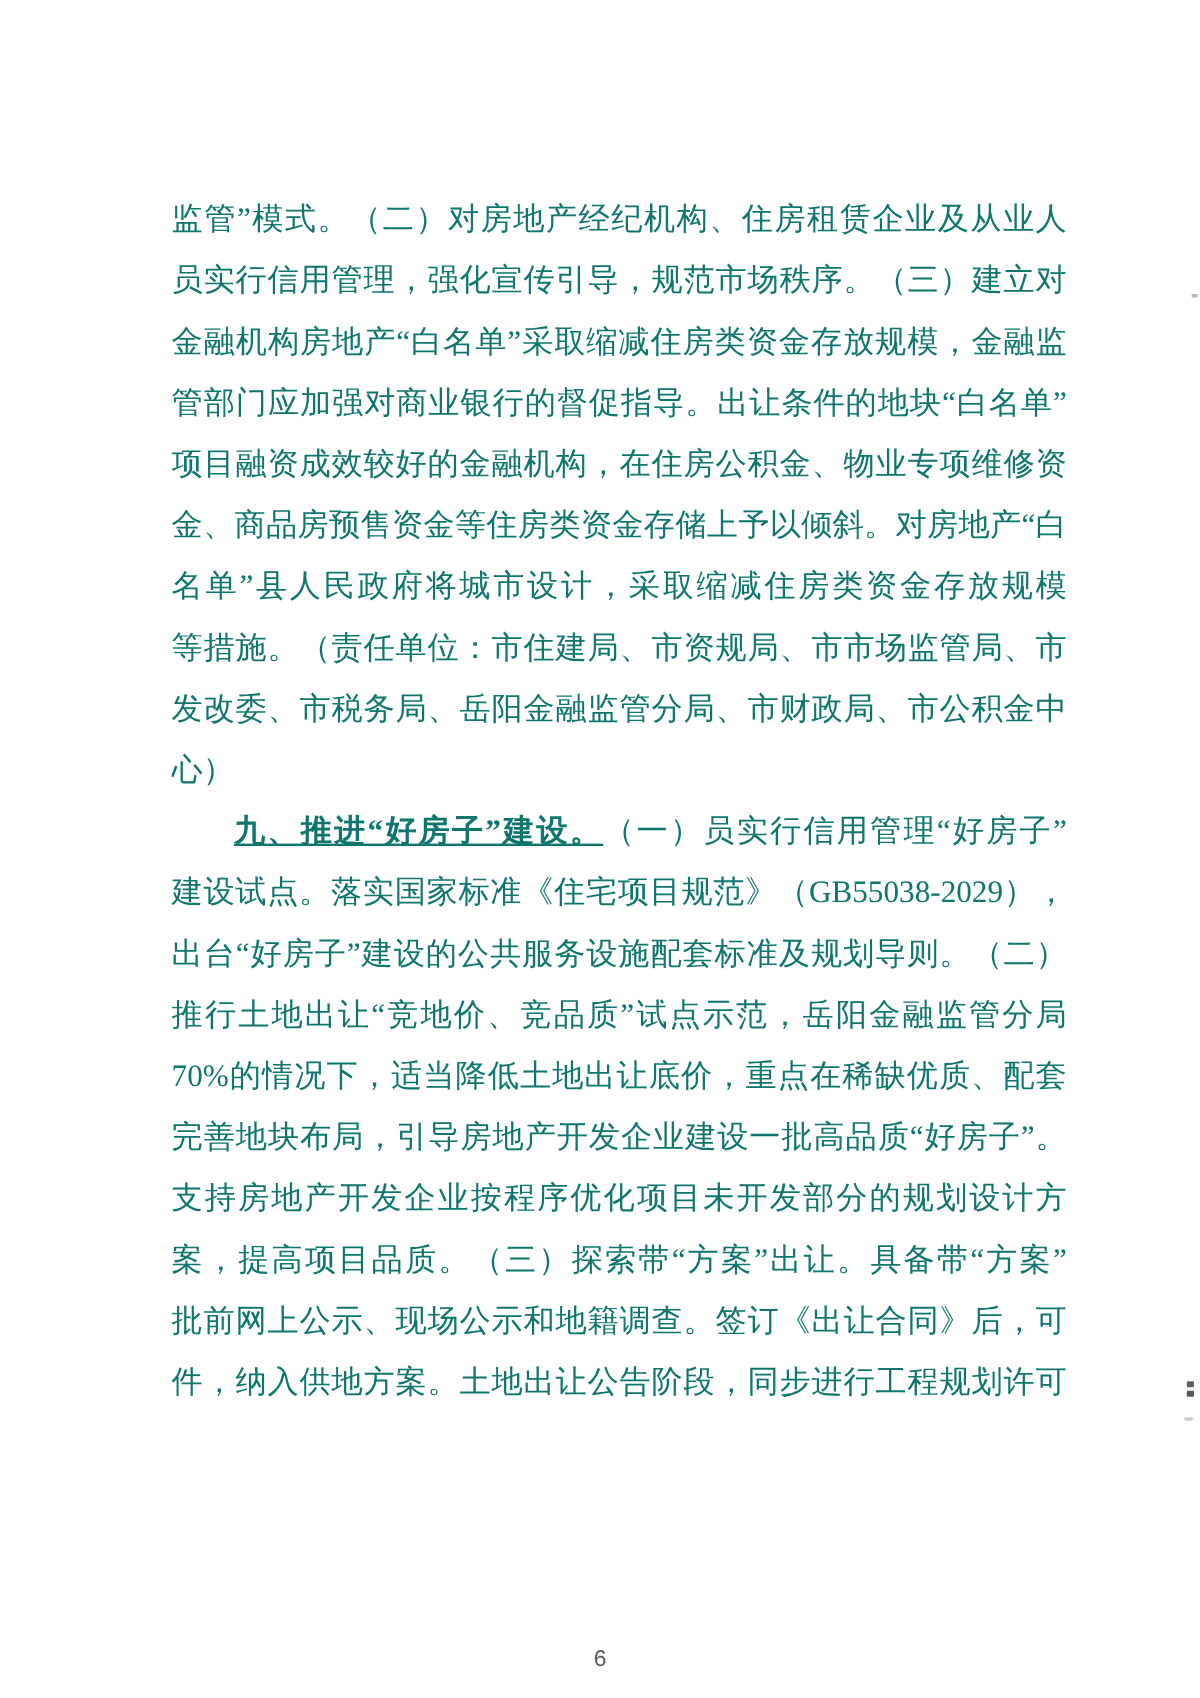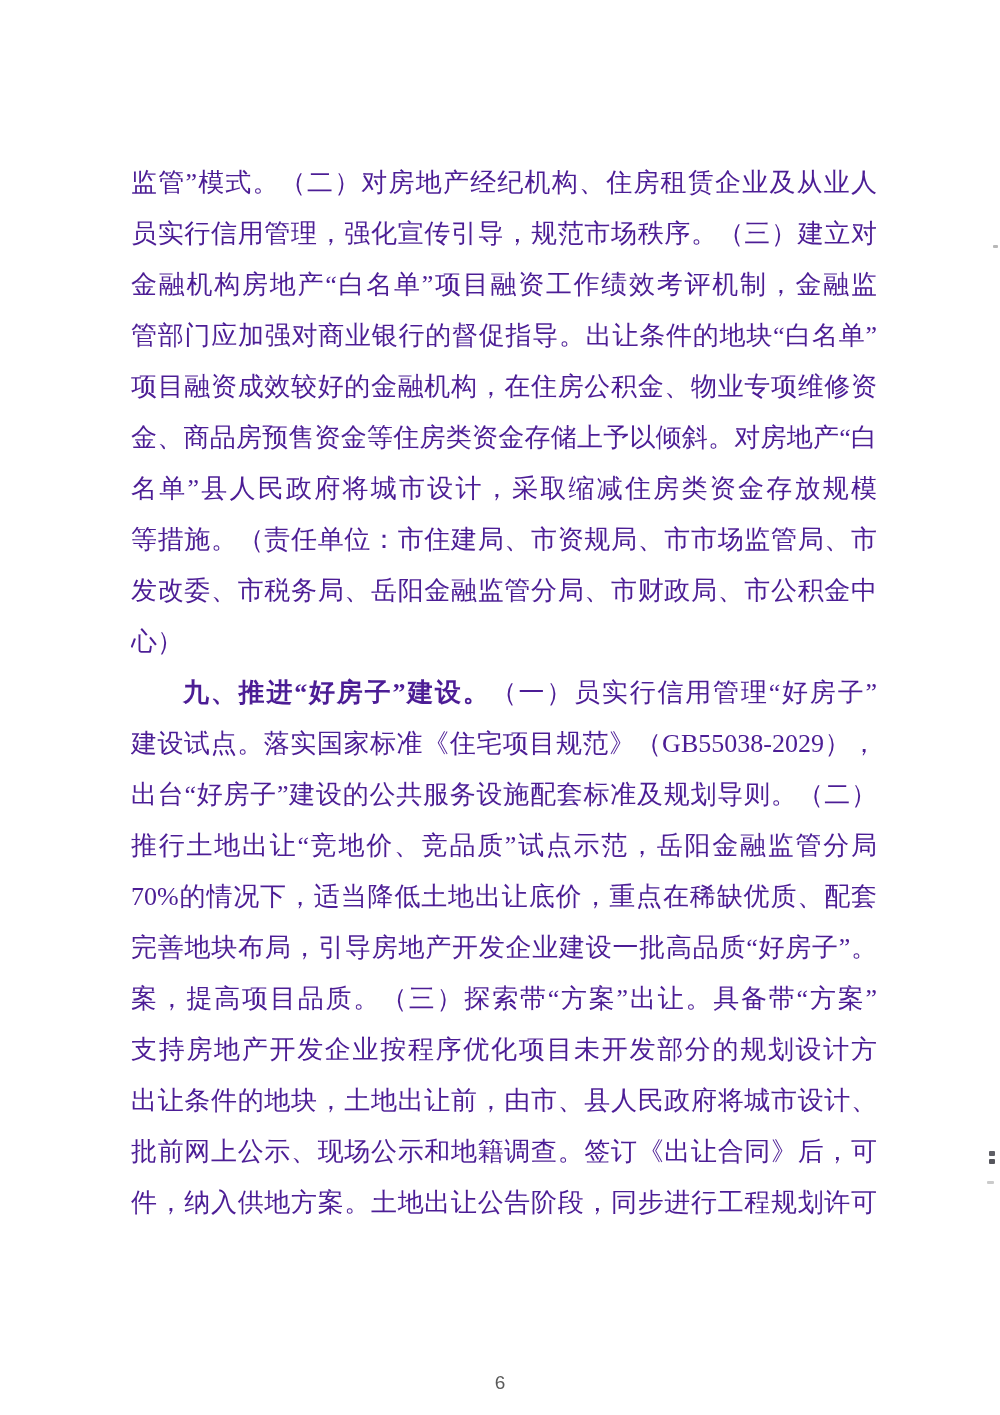--- a/index.html
+++ b/index.html
@@ -6,42 +6,42 @@
   .page {
     position: relative;
     width: 1000px;
     height: 1415px;
     background: #ffffff;
     overflow: hidden;
     font-family: "Liberation Serif", "DejaVu Serif", serif;
   }
   .text-block {
     position: absolute;
-    left: 131px;
+    left: 143px;
     top: 157px;
     width: 746px;
-    color: #4c1d95;
+    color: #0f766e;
   }
   .line {
     margin: 0;
     font-size: 26px;
     line-height: 51px;
     height: 51px;
     text-align: justify;
     text-align-last: justify;
     overflow: hidden;
   }
   .line.short {
     text-align: left;
     text-align-last: left;
   }
   .line.heading {
     text-indent: 2em;
   }
-  .line .bold { font-weight: 700; }
+  .line .bold { font-weight: 700; text-decoration: underline; }
   .page-number {
     position: absolute;
     left: 0;
     right: 0;
     top: 1372px;
     text-align: center;
     font-size: 19px;
     color: #5a5a5a;
     font-family: "Liberation Sans", "DejaVu Sans", sans-serif;
   }
@@ -55,39 +55,38 @@
   .speck.s4 { left: 987px; top: 1181px; width: 7px; height: 3px; background: #b5b5b5; opacity: .7; }
 </style>
 </head>
 <body>
 
 <div class="page">
 
   <div class="text-block">
     <p class="line">监管”模式。（二）对房地产经纪机构、住房租赁企业及从业人</p>
     <p class="line">员实行信用管理，强化宣传引导，规范市场秩序。（三）建立对</p>
-    <p class="line">金融机构房地产“白名单”项目融资工作绩效考评机制，金融监</p>
+    <p class="line">金融机构房地产“白名单”采取缩减住房类资金存放规模，金融监</p>
     <p class="line">管部门应加强对商业银行的督促指导。出让条件的地块“白名单”</p>
     <p class="line">项目融资成效较好的金融机构，在住房公积金、物业专项维修资</p>
     <p class="line">金、商品房预售资金等住房类资金存储上予以倾斜。对房地产“白</p>
     <p class="line">名单”县人民政府将城市设计，采取缩减住房类资金存放规模</p>
     <p class="line">等措施。（责任单位：市住建局、市资规局、市市场监管局、市</p>
     <p class="line">发改委、市税务局、岳阳金融监管分局、市财政局、市公积金中</p>
     <p class="line short">心）</p>
 
     <p class="line heading"><span class="bold">九、推进“好房子”建设。</span><span>（一）员实行信用管理“好房子”</span></p>
 
     <p class="line">建设试点。落实国家标准《住宅项目规范》（GB55038-2029），</p>
     <p class="line">出台“好房子”建设的公共服务设施配套标准及规划导则。（二）</p>
     <p class="line">推行土地出让“竞地价、竞品质”试点示范，岳阳金融监管分局</p>
     <p class="line">70%的情况下，适当降低土地出让底价，重点在稀缺优质、配套</p>
     <p class="line">完善地块布局，引导房地产开发企业建设一批高品质“好房子”。</p>
+    <p class="line">支持房地产开发企业按程序优化项目未开发部分的规划设计方</p>
     <p class="line">案，提高项目品质。（三）探索带“方案”出让。具备带“方案”</p>
-    <p class="line">支持房地产开发企业按程序优化项目未开发部分的规划设计方</p>
-    <p class="line">出让条件的地块，土地出让前，由市、县人民政府将城市设计、</p>
     <p class="line">批前网上公示、现场公示和地籍调查。签订《出让合同》后，可</p>
     <p class="line">件，纳入供地方案。土地出让公告阶段，同步进行工程规划许可</p>
   </div>
 
   <div class="page-number">6</div>
 
   <div class="speck s1"></div>
   <div class="speck s2"></div>
   <div class="speck s3"></div>
   <div class="speck s4"></div>

